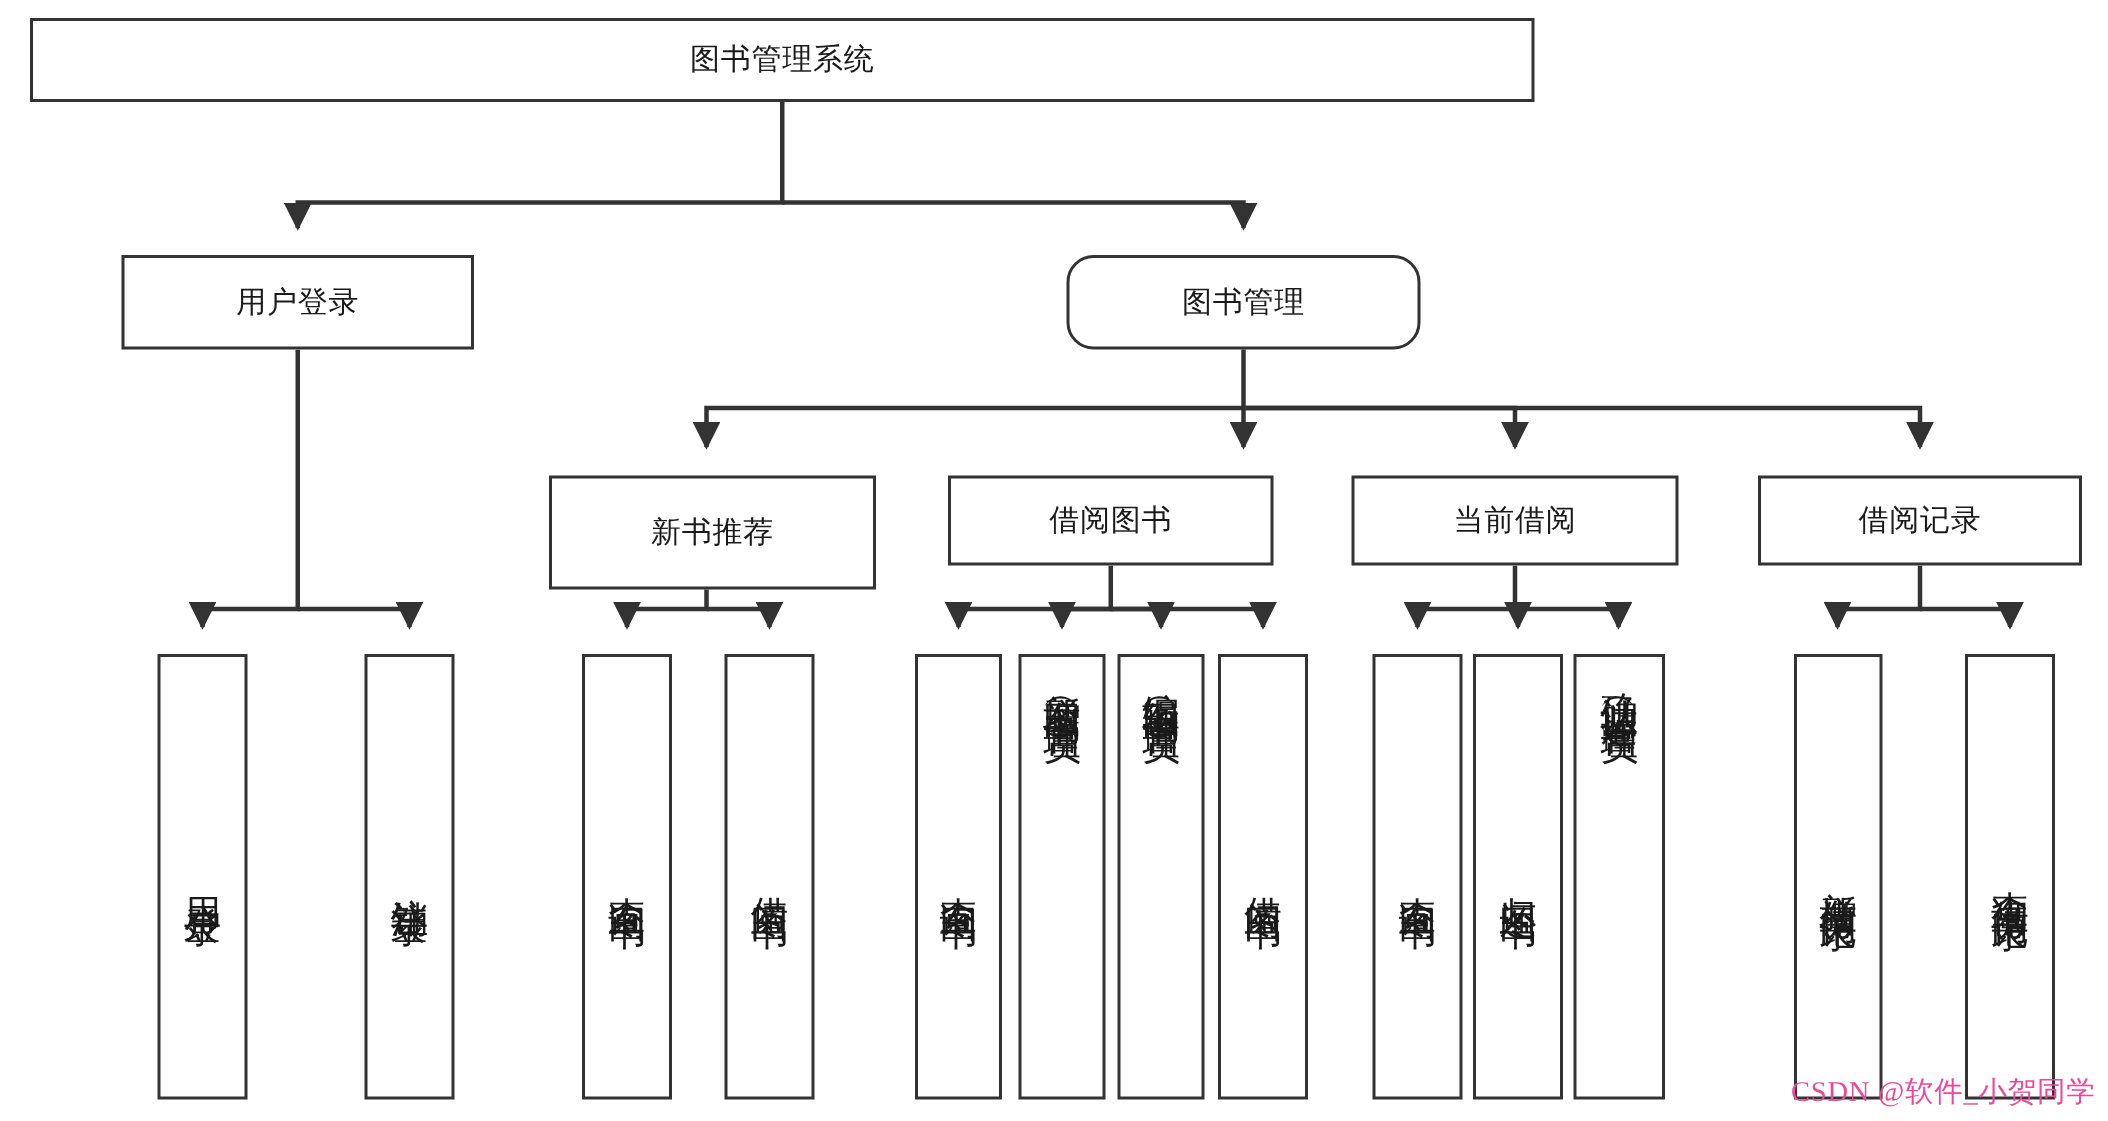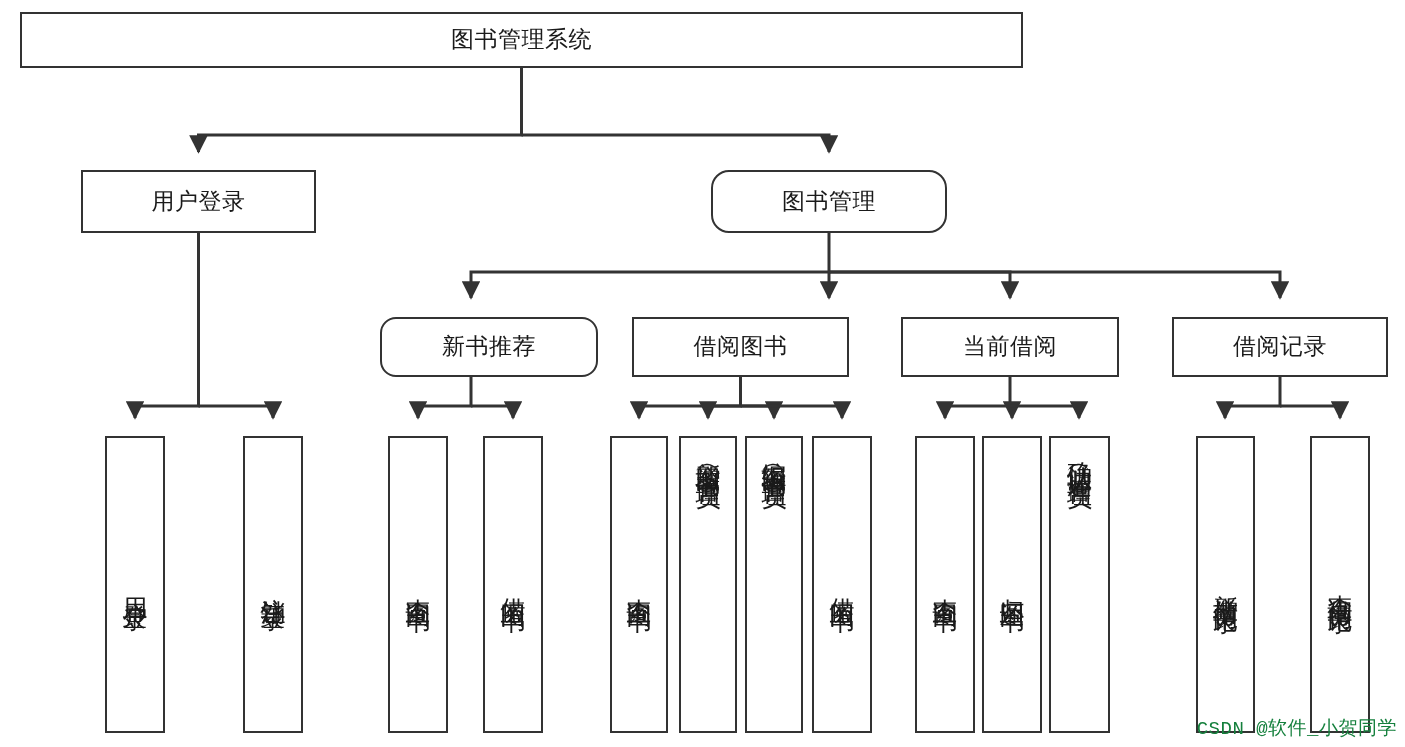--- a/index.html
+++ b/index.html
@@ -37,21 +37,21 @@
     z-index: 3;
   }
   .node .lbl {
     display: block;
     line-height: 1.28;
     letter-spacing: 0.5px;
     white-space: pre;
   }
   
   .node.h .lbl {
-    font-size: 23px;
+    font-size: 20px;
     text-align: center;
   }
   
   .node.v {
     align-items: flex-start;
     justify-content: center;
     padding-top: 4px;
   }
   .node.v .lbl {
     writing-mode: vertical-rl;
@@ -63,25 +63,25 @@
   }
   .node.v.mid {
     align-items: center;
     padding-top: 0;
   }
   .watermark {
     position: absolute;
     right: 8px;
     bottom: 6px;
     font-size: 19px;
-    color: #15803d;
+    color: #ec4899;
     letter-spacing: 0.5px;
     z-index: 6;
     white-space: nowrap;
-    font-family: Liberation Mono, monospace;
+    font-family: Liberation Serif, serif;
   }
 </style>
 </head>
 <body>
 
 <div id="canvas">
 
   <svg id="edges" viewBox="0 0 1405 747" xmlns="http://www.w3.org/2000/svg">
     <defs>
       <marker id="arw" viewBox="0 0 10 10" refX="9" refY="5" markerWidth="6.2" markerHeight="6.2" orient="auto-start-reverse">
@@ -129,21 +129,21 @@
     <span class="lbl">图书管理</span>
   </div>
 
   <div class="node v mid" id="n-l2-0-c0" style="left: 105px; top: 436px; width: 60px; height: 297px;">
     <span class="lbl">用户登录</span>
   </div>
   <div class="node v mid" id="n-l2-0-c1" style="left: 243px; top: 436px; width: 60px; height: 297px;">
     <span class="lbl">注销登录</span>
   </div>
 
-  <div class="node h" id="n-l3-0" style="left: 380px; top: 317px; width: 218px; height: 60px; border-radius: 16px;">
+  <div class="node h" id="n-l3-0" style="left: 366px; top: 317px; width: 218px; height: 76px;">
     <span class="lbl">新书推荐</span>
   </div>
   <div class="node h" id="n-l3-1" style="left: 632px; top: 317px; width: 217px; height: 60px;">
     <span class="lbl">借阅图书</span>
   </div>
   <div class="node h" id="n-l3-2" style="left: 901px; top: 317px; width: 218px; height: 60px;">
     <span class="lbl">当前借阅</span>
   </div>
   <div class="node h" id="n-l3-3" style="left: 1172px; top: 317px; width: 216px; height: 60px;">
     <span class="lbl">借阅记录</span>

